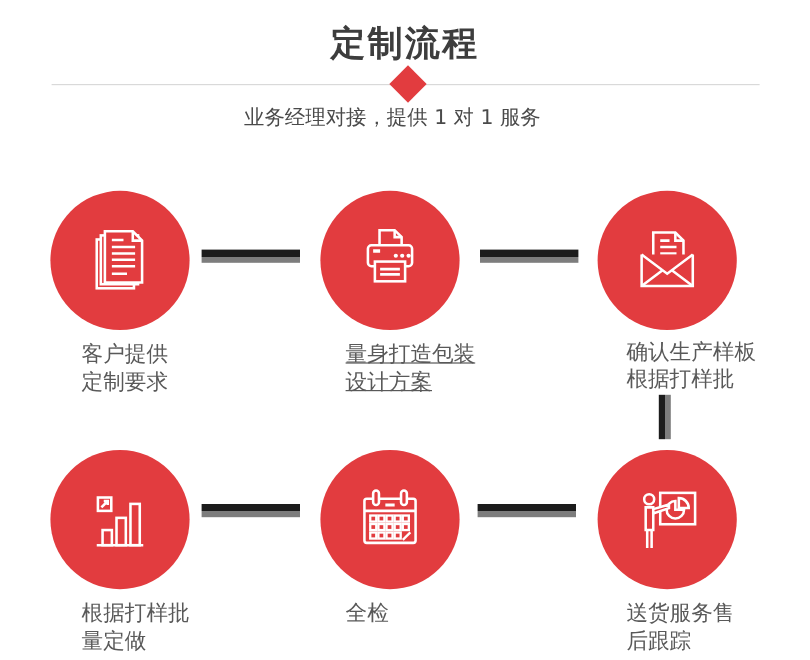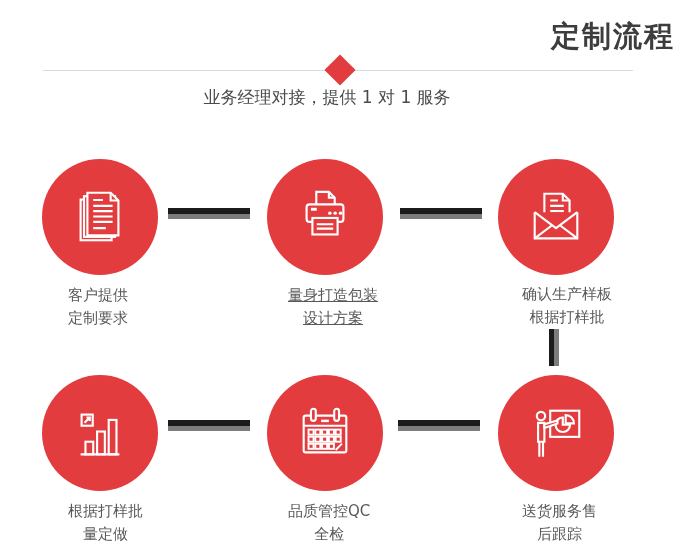--- a/index.html
+++ b/index.html
@@ -1,36 +1,36 @@
 <!DOCTYPE html>
 <html style="--bg: #ffffff; --accent: #e23c3f; --title-color: #3d3d3d; --subtitle-color: #4a4a4a; --label-color: #595959; --divider: #d9d9d9; --bar-dark: #1c1c1c; --bar-gray: #7d7d7d; --icon-stroke: #ffffff;"><head>
 <meta charset="utf-8">
 <style>
   * { margin:0; padding:0; box-sizing:border-box; }
   html,body { background:#fff; }
   body { font-family:"DejaVu Sans","Liberation Sans",sans-serif; }
   .stage { position:relative; width:675px; height:550px; background:var(--bg); overflow:hidden; }
 
   
-  .title { position:absolute; left:0; top:17px; width:675px; text-align:right;
+  .title { position:absolute; left:0; top:17px; width:675px; text-align:center;
            font-size:29px; font-weight:700; letter-spacing:2px; color:var(--title-color); }
   .divider-line { position:absolute; left:43px; top:70px; width:590px; height:1px; background:var(--divider); }
   .diamond { position:absolute; left:329px; top:59px; width:22px; height:22px;
              background:var(--accent); transform:rotate(45deg); }
   .subtitle { position:absolute; left:0; top:86px; width:654px; text-align:center;
               font-size:17px; color:var(--subtitle-color); }
 
   
   .circle { position:absolute; width:116px; height:116px; border-radius:50%;
             background:var(--accent); display:flex; align-items:center; justify-content:center; }
   .circle svg { width:62px; height:62px; display:block; }
   .fb { fill:var(--accent); }
 
   
-  .step-label { position:absolute; font-size:15px; line-height:23px; color:var(--label-color);text-align:center; }
+  .step-label { position:absolute; font-size:18px; line-height:23px; color:var(--label-color); }
 
   
   .h-bar { position:absolute; width:82px; height:11px;
            background:linear-gradient(to bottom, var(--bar-dark) 0 55%, var(--bar-gray) 55% 100%); }
   .v-bar { position:absolute; width:10px; height:37px;
            background:linear-gradient(to right, var(--bar-dark) 0 55%, var(--bar-gray) 55% 100%); }
 </style>
 </head>
 <body>
 
@@ -140,21 +140,20 @@
           <rect x="15" y="43.1" width="5.2" height="5.2"></rect>
           <rect x="22" y="43.1" width="5.2" height="5.2"></rect>
           <rect x="29" y="43.1" width="5.2" height="5.2"></rect>
           <rect x="36" y="43.1" width="5.2" height="5.2"></rect>
           <path d="M43,49.5 L49.5,43"></path>
         </g>
       </g>
     </svg>
   </div>
   <div class="step-label" style="left:288px; top:500px;">
-    <div>品质管控QC</div>
     <div>全检</div>
   </div>
 
   <div class="circle" style="left:498px; top:375px;">
     <svg viewBox="0 0 64 64">
       <g stroke="#fff" stroke-width="2.2" fill="none">
         <rect x="26" y="9" width="30" height="27"></rect>
         <path d="M39,23.5 L39,16 A7.5,7.5 0 1 0 46.5,23.5 Z"></path>
         <path d="M42,13.5 A8.5,8.5 0 0 1 50.5,22 L42,22 Z"></path>
         <path class="fb" d="M13.5,21.5 L20,21.5 L20,41 L13.5,41 Z"></path>

